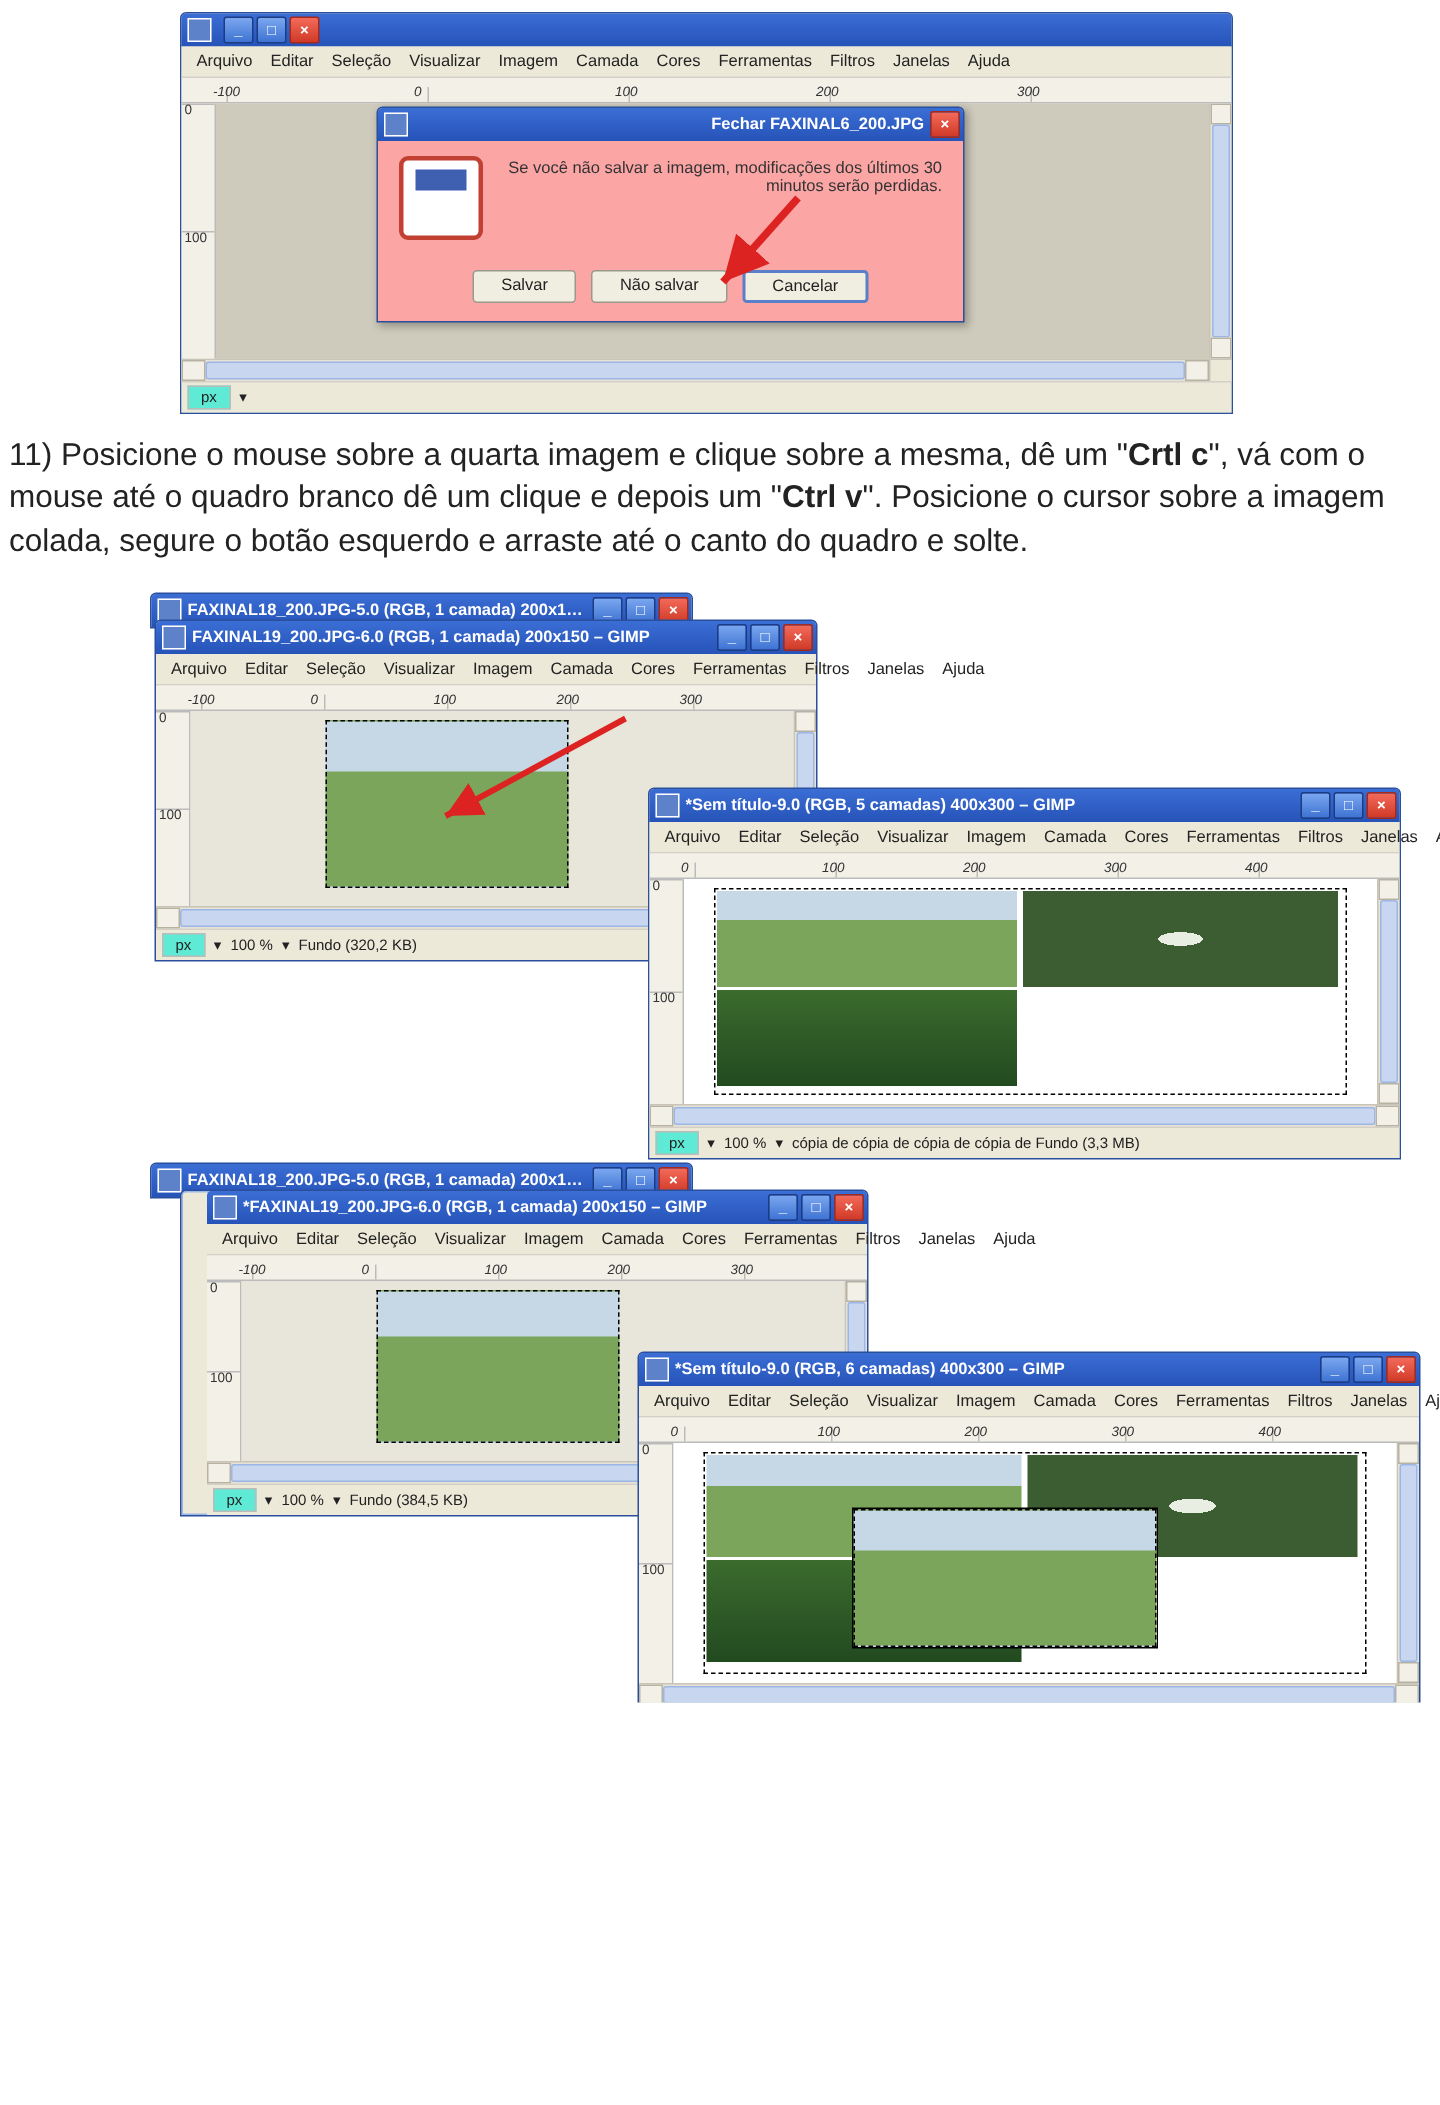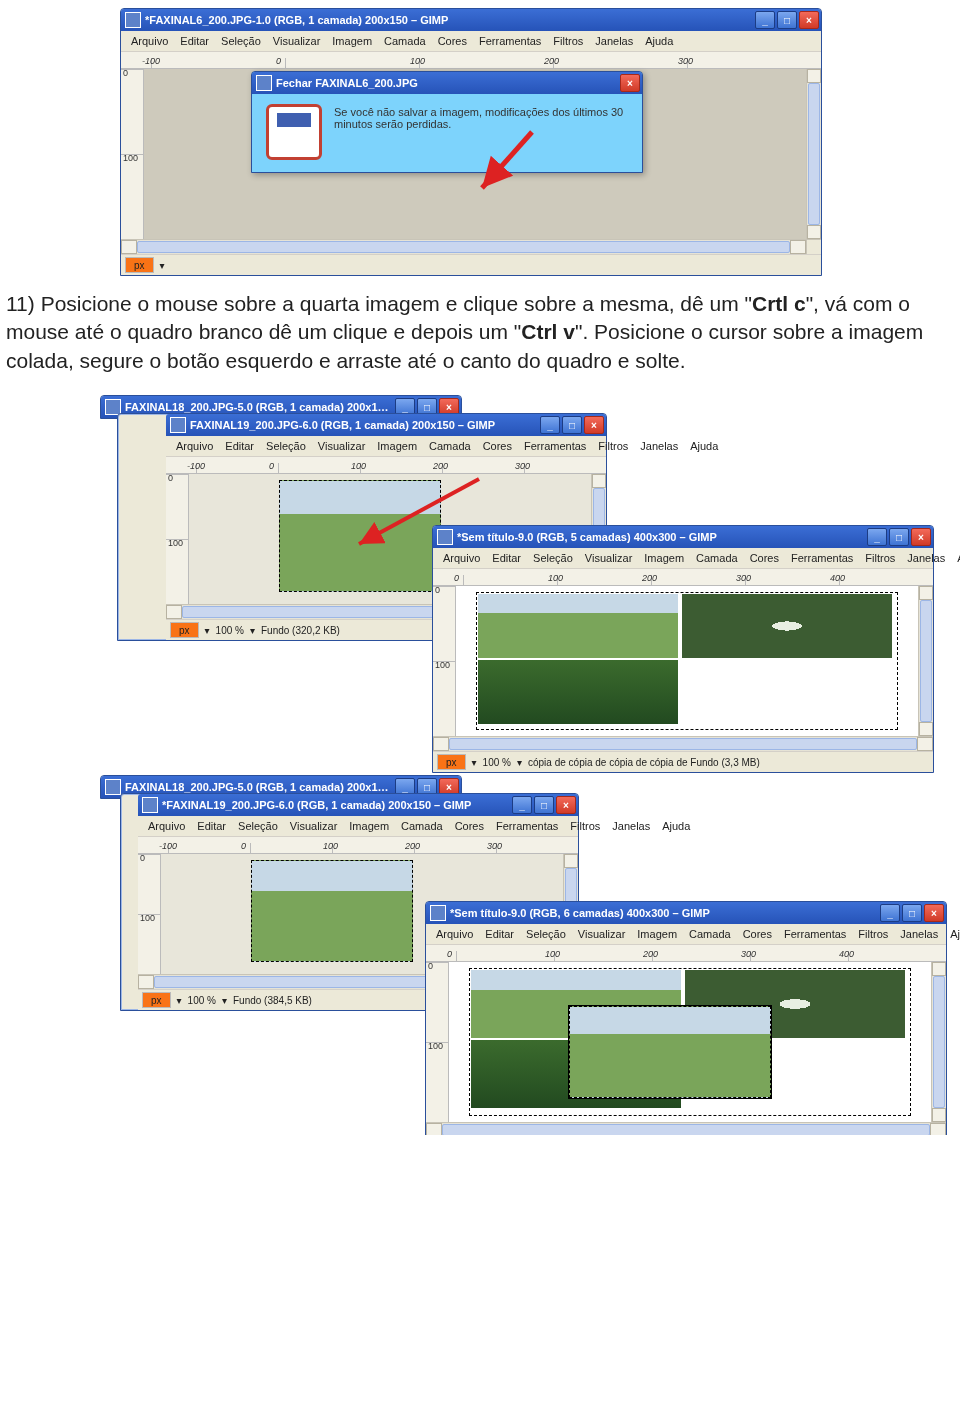--- a/index.html
+++ b/index.html
@@ -24,24 +24,24 @@
   .ruler-v .tick { flex:1; border-top:1px solid #bbb; position:relative; }
   .ruler-v .tick span { position:absolute; left:2px; top:-2px; font-size:9px; }
   .canvas { flex:1; background:#d8d8d0; position:relative; overflow:hidden; }
   .scroll-h { height:14px; background:#e6e3d6; border-top:1px solid #c8c4b7; display:flex; }
   .scroll-h .sbtn { width:14px; height:12px; border:1px solid #b7b2a1; background:#f3f1e7; margin:0; }
   .scroll-h .thumb { flex:1; margin:1px 0; background:#c9d6ef; border:1px solid #9cb6e6; border-radius:2px; }
   .scroll-v { width:14px; background:#e6e3d6; border-left:1px solid #c8c4b7; display:flex; flex-direction:column; }
   .scroll-v .sbtn { height:12px; border:1px solid #b7b2a1; background:#f3f1e7; }
   .scroll-v .thumb { flex:1; margin:0 1px; background:#c9d6ef; border:1px solid #9cb6e6; border-radius:2px; }
   .status { height:20px; background:#ece9d8; border-top:1px solid #d4d0c8; display:flex; align-items:center; font-size:10px; gap:6px; padding:0 4px; }
-  .status .px { border:1px solid #bbb; background:#f97316; padding:0 8px; height:14px; display:flex; align-items:center; }
+  .status .px { border:1px solid #bbb; background:#5eead4; padding:0 8px; height:14px; display:flex; align-items:center; }
   .status .msg { flex:1; white-space:nowrap; overflow:hidden; }
   
-  .dialog { position:absolute; background:#7dd3fc; border:1px solid #2a4f9b; border-radius:4px 4px 0 0; box-shadow:2px 2px 6px rgba(0,0,0,0.3); }
+  .dialog { position:absolute; background:#fca5a5; border:1px solid #2a4f9b; border-radius:4px 4px 0 0; box-shadow:2px 2px 6px rgba(0,0,0,0.3);text-align:right; }
   .dialog .body { padding:10px 14px 12px 14px; font-size:11px; display:flex; gap:12px; color:#222; }
   .dialog .saveicon { width:50px; height:50px; background:#fff; border:3px solid #c24032; border-radius:6px; position:relative; }
   .dialog .saveicon:after { content:""; position:absolute; top:6px; left:8px; right:8px; height:14px; background:#3f5fb0; }
   .dialog .body h3 { margin:0 0 4px 0; font-size:12px; font-weight:bold; }
   .dialog .body p { margin:2px 0; font-size:11px; color:#333; }
   .dlg-btns { display:flex; justify-content:center; gap:10px; padding:8px 12px 12px 12px; }
   .dlg-btn { padding:3px 18px; border:1px solid #9a9a8c; background:#f0ede1; border-radius:3px; font-size:11px; cursor:pointer; }
   .dlg-btn.default { border:2px solid #5a7fc8; }
   .arrow { position:absolute; pointer-events:none; }
   
@@ -54,21 +54,20 @@
   .cluster { position:relative; }
 </style>
 </head>
 <body>
 
 <div class="page">
 
   <div class="gimpwin" style="width:700px; margin:8px 0 10px 120px;">
     <div class="titlebar">
       <div class="ticon"></div>
-      <div class="ttext">*FAXINAL6_200.JPG-1.0 (RGB, 1 camada) 200x150 – GIMP</div>
       <div class="wbtns">
         <div class="wbtn">_</div>
         <div class="wbtn">□</div>
         <div class="wbtn close">×</div>
       </div>
     </div>
     <div class="menubar">
       <span>Arquivo</span>
       <span>Editar</span>
       <span>Seleção</span>
@@ -132,20 +131,25 @@
         <div class="wbtns">
             <div class="wbtn close">×</div>
           </div>
       </div>
       <div class="body">
         <div class="saveicon"></div>
         <div style="flex:1;">
           <p>Se você não salvar a imagem, modificações dos últimos 30 minutos serão perdidas.</p>
         </div>
       </div>
+      <div class="dlg-btns">
+        <div class="dlg-btn">Salvar</div>
+        <div class="dlg-btn">Não salvar</div>
+        <div class="dlg-btn default">Cancelar</div>
+      </div>
 
       <svg class="arrow" style="left:210px; top:50px; width:80px; height:80px;">
         <defs>
             <marker id="ah1" markerWidth="8" markerHeight="8" refX="6" refY="3" orient="auto">
               <path d="M0,0 L6,3 L0,6 Z" fill="#d22"></path>
             </marker>
           </defs>
         <line x1="70" y1="10" x2="20" y2="66" stroke="#d22" stroke-width="5" marker-end="url(#ah1)"></line>
       </svg>
     </div>
@@ -163,21 +167,21 @@
           <div class="ticon"></div>
         <div class="ttext">FAXINAL18_200.JPG-5.0 (RGB, 1 camada) 200x150 – GIMP</div>
         <div class="wbtns">
             <div class="wbtn">_</div>
             <div class="wbtn">□</div>
             <div class="wbtn close">×</div>
           </div>
       </div>
     </div>
 
-    <div class="gimpwin" style="position:absolute; left:17px; top:18px; width:440px;padding-left:48px;">
+    <div class="gimpwin" style="position:absolute; left:3px; top:18px; width:440px;">
       <div class="titlebar">
           <div class="ticon"></div>
         <div class="ttext">FAXINAL19_200.JPG-6.0 (RGB, 1 camada) 200x150 – GIMP</div>
         <div class="wbtns">
             <div class="wbtn">_</div>
             <div class="wbtn">□</div>
             <div class="wbtn close">×</div>
           </div>
       </div>
       <div class="menubar">

